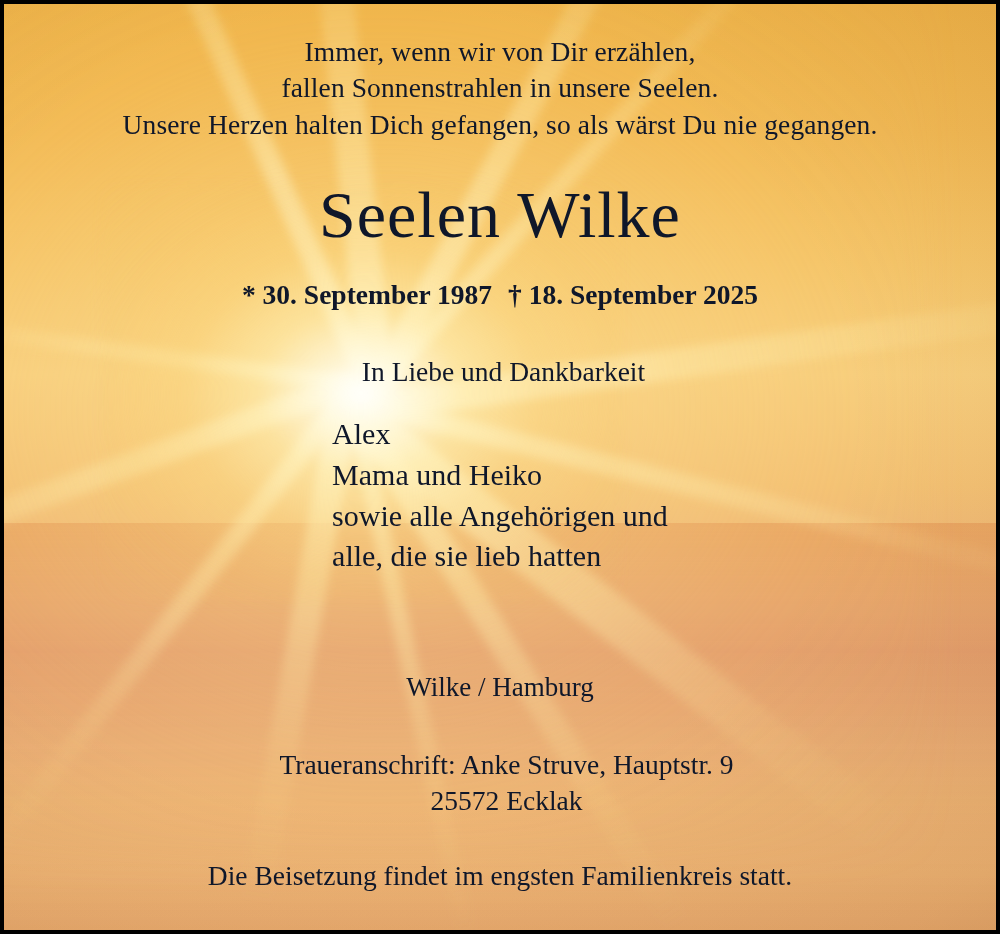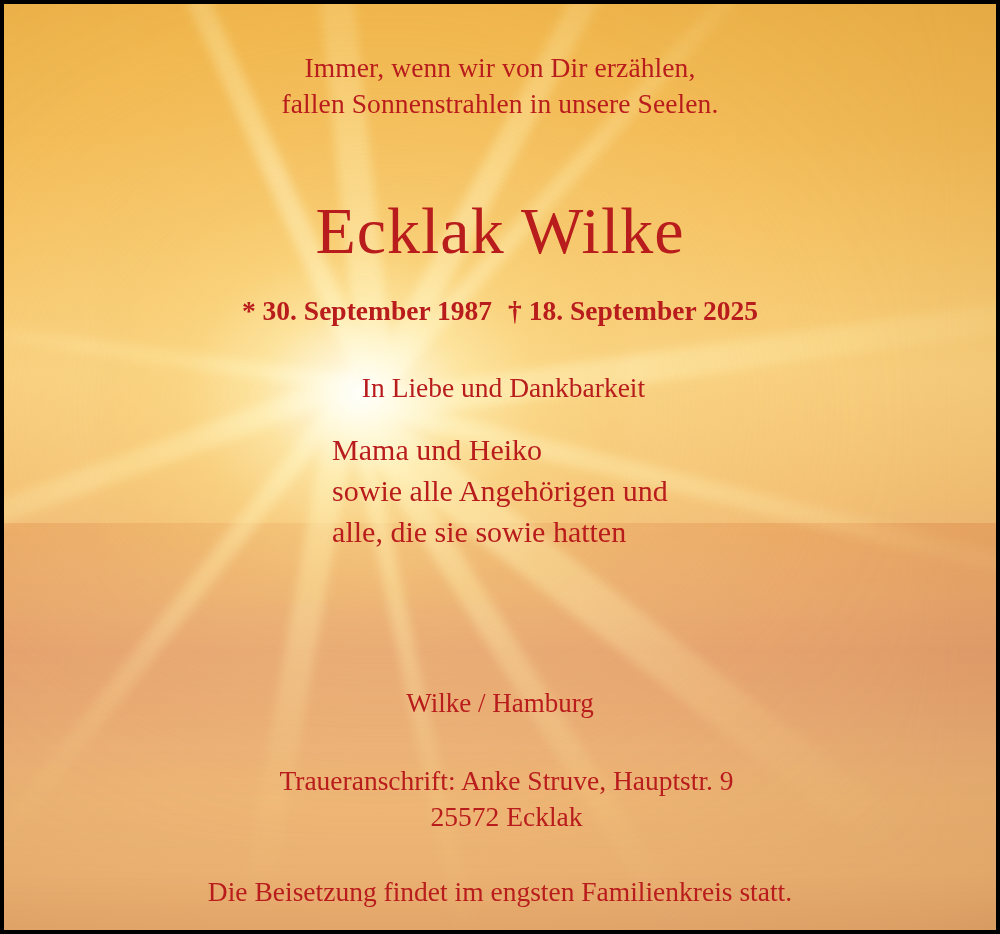--- a/index.html
+++ b/index.html
@@ -98,23 +98,22 @@
     position: absolute;
     inset: 0;
     background: radial-gradient(ellipse 105% 95% at 38% 44%,
       rgba(0,0,0,0) 45%,
       rgba(120,60,10,0.10) 78%,
       rgba(110,55,10,0.22) 100%);
   }
   .content {
     position: absolute;
     inset: 0;
-    color: #b91c1c;
+    color: #0f172a;
     text-align: center;
-    margin-top: 16px;
   }
   .verse {
     position: absolute;
     top: 30px;
     left: 0; right: 0;
     font-size: 27.5px;
     line-height: 1.32;
     letter-spacing: .1px;
   }
   .verse div { white-space: nowrap; }
@@ -197,34 +196,36 @@
 
   <div class="glow-wide"></div>
   <div class="glow-core"></div>
   <div class="vignette"></div>
 
   <div class="content">
 
     <div class="verse">
       <div>Immer, wenn wir von Dir erzählen,</div>
       <div>fallen Sonnenstrahlen in unsere Seelen.</div>
-    </div>
-
-    <div class="name">Ecklak Wilke</div>
+      <div>Unsere Herzen halten Dich gefangen, so als wärst Du nie gegangen.</div>
+    </div>
+
+    <div class="name">Seelen Wilke</div>
 
     <div class="dates">
       <span>* 30. September 1987</span><span class="gap"></span><span>† 18. September 2025</span>
     </div>
 
     <div class="dedication">In Liebe und Dankbarkeit</div>
 
     <div class="family">
+      <div>Alex</div>
       <div>Mama und Heiko</div>
       <div>sowie alle Angehörigen und</div>
-      <div>alle, die sie sowie hatten</div>
+      <div>alle, die sie lieb hatten</div>
     </div>
 
     <div class="place">Wilke / Hamburg</div>
 
     <div class="address">
       <div>Traueranschrift: Anke Struve, Hauptstr. 9</div>
       <div>25572 Ecklak</div>
     </div>
 
     <div class="note">Die Beisetzung findet im engsten Familienkreis statt.</div>

